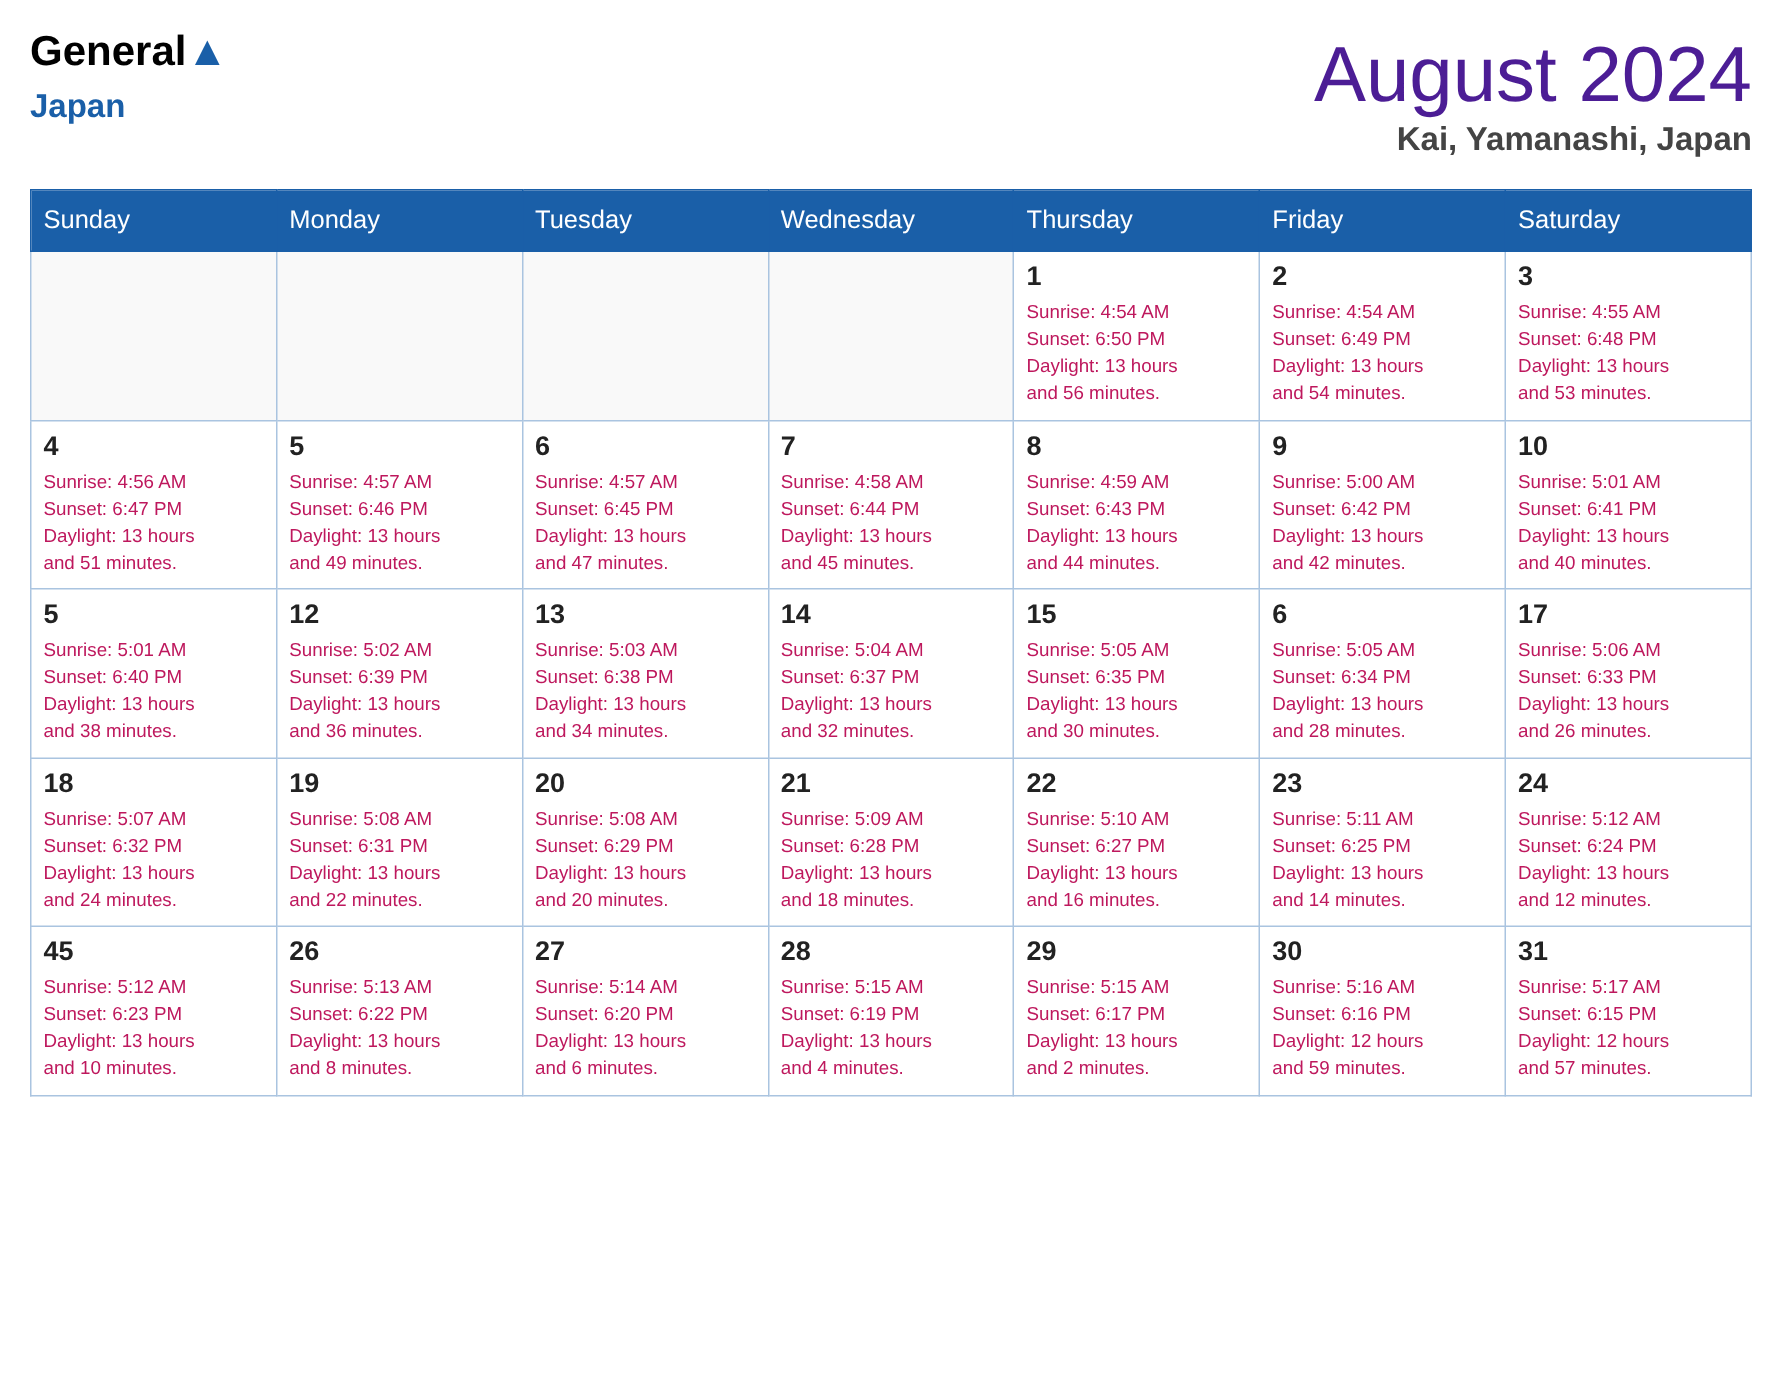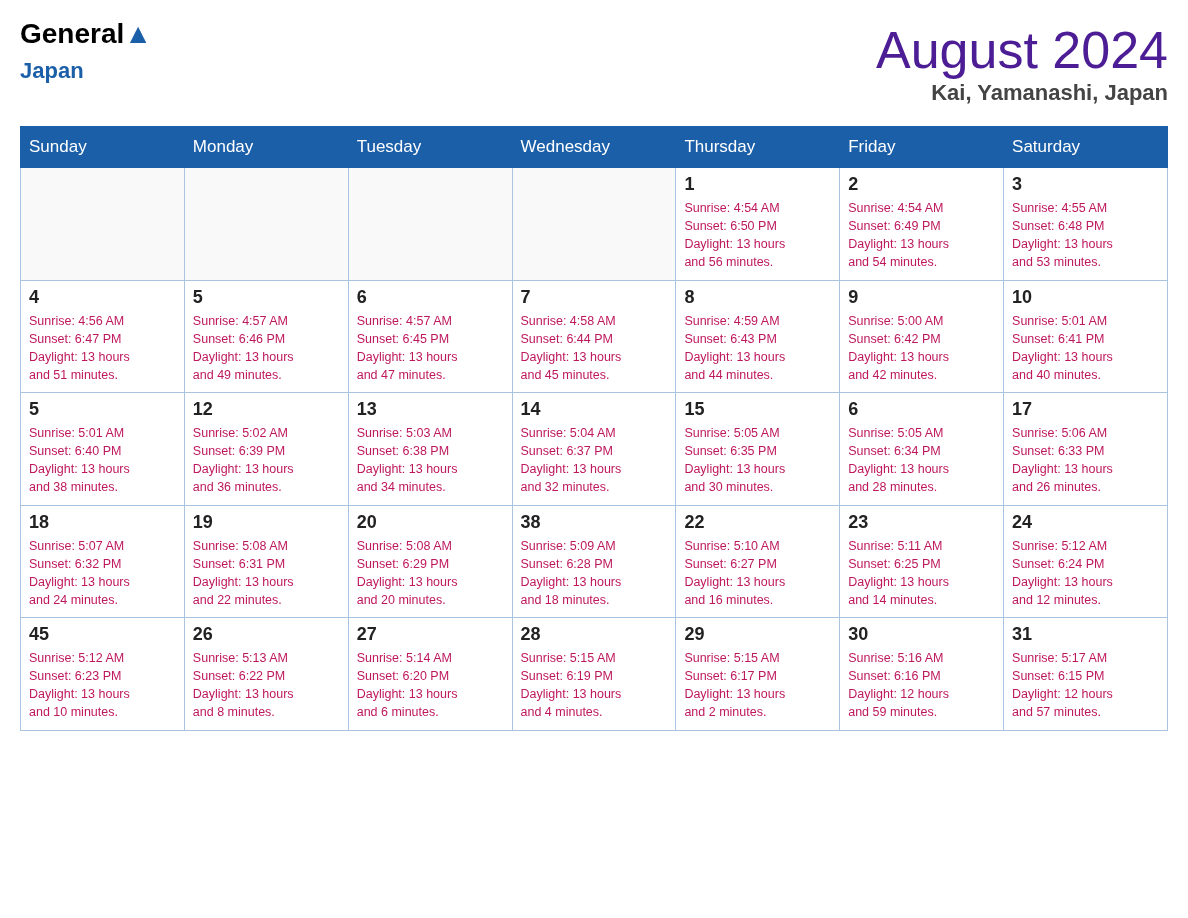--- a/index.html
+++ b/index.html
@@ -207,21 +207,21 @@
         </td>
         <td>
           <span class="day-num">19</span>
           <div class="day-info">Sunrise: 5:08 AM<br>Sunset: 6:31 PM<br>Daylight: 13 hours<br>and 22 minutes.</div>
         </td>
         <td>
           <span class="day-num">20</span>
           <div class="day-info">Sunrise: 5:08 AM<br>Sunset: 6:29 PM<br>Daylight: 13 hours<br>and 20 minutes.</div>
         </td>
         <td>
-          <span class="day-num">38</span>
+          <span class="day-num">21</span>
           <div class="day-info">Sunrise: 5:09 AM<br>Sunset: 6:28 PM<br>Daylight: 13 hours<br>and 18 minutes.</div>
         </td>
         <td>
           <span class="day-num">22</span>
           <div class="day-info">Sunrise: 5:10 AM<br>Sunset: 6:27 PM<br>Daylight: 13 hours<br>and 16 minutes.</div>
         </td>
         <td>
           <span class="day-num">23</span>
           <div class="day-info">Sunrise: 5:11 AM<br>Sunset: 6:25 PM<br>Daylight: 13 hours<br>and 14 minutes.</div>
         </td>

